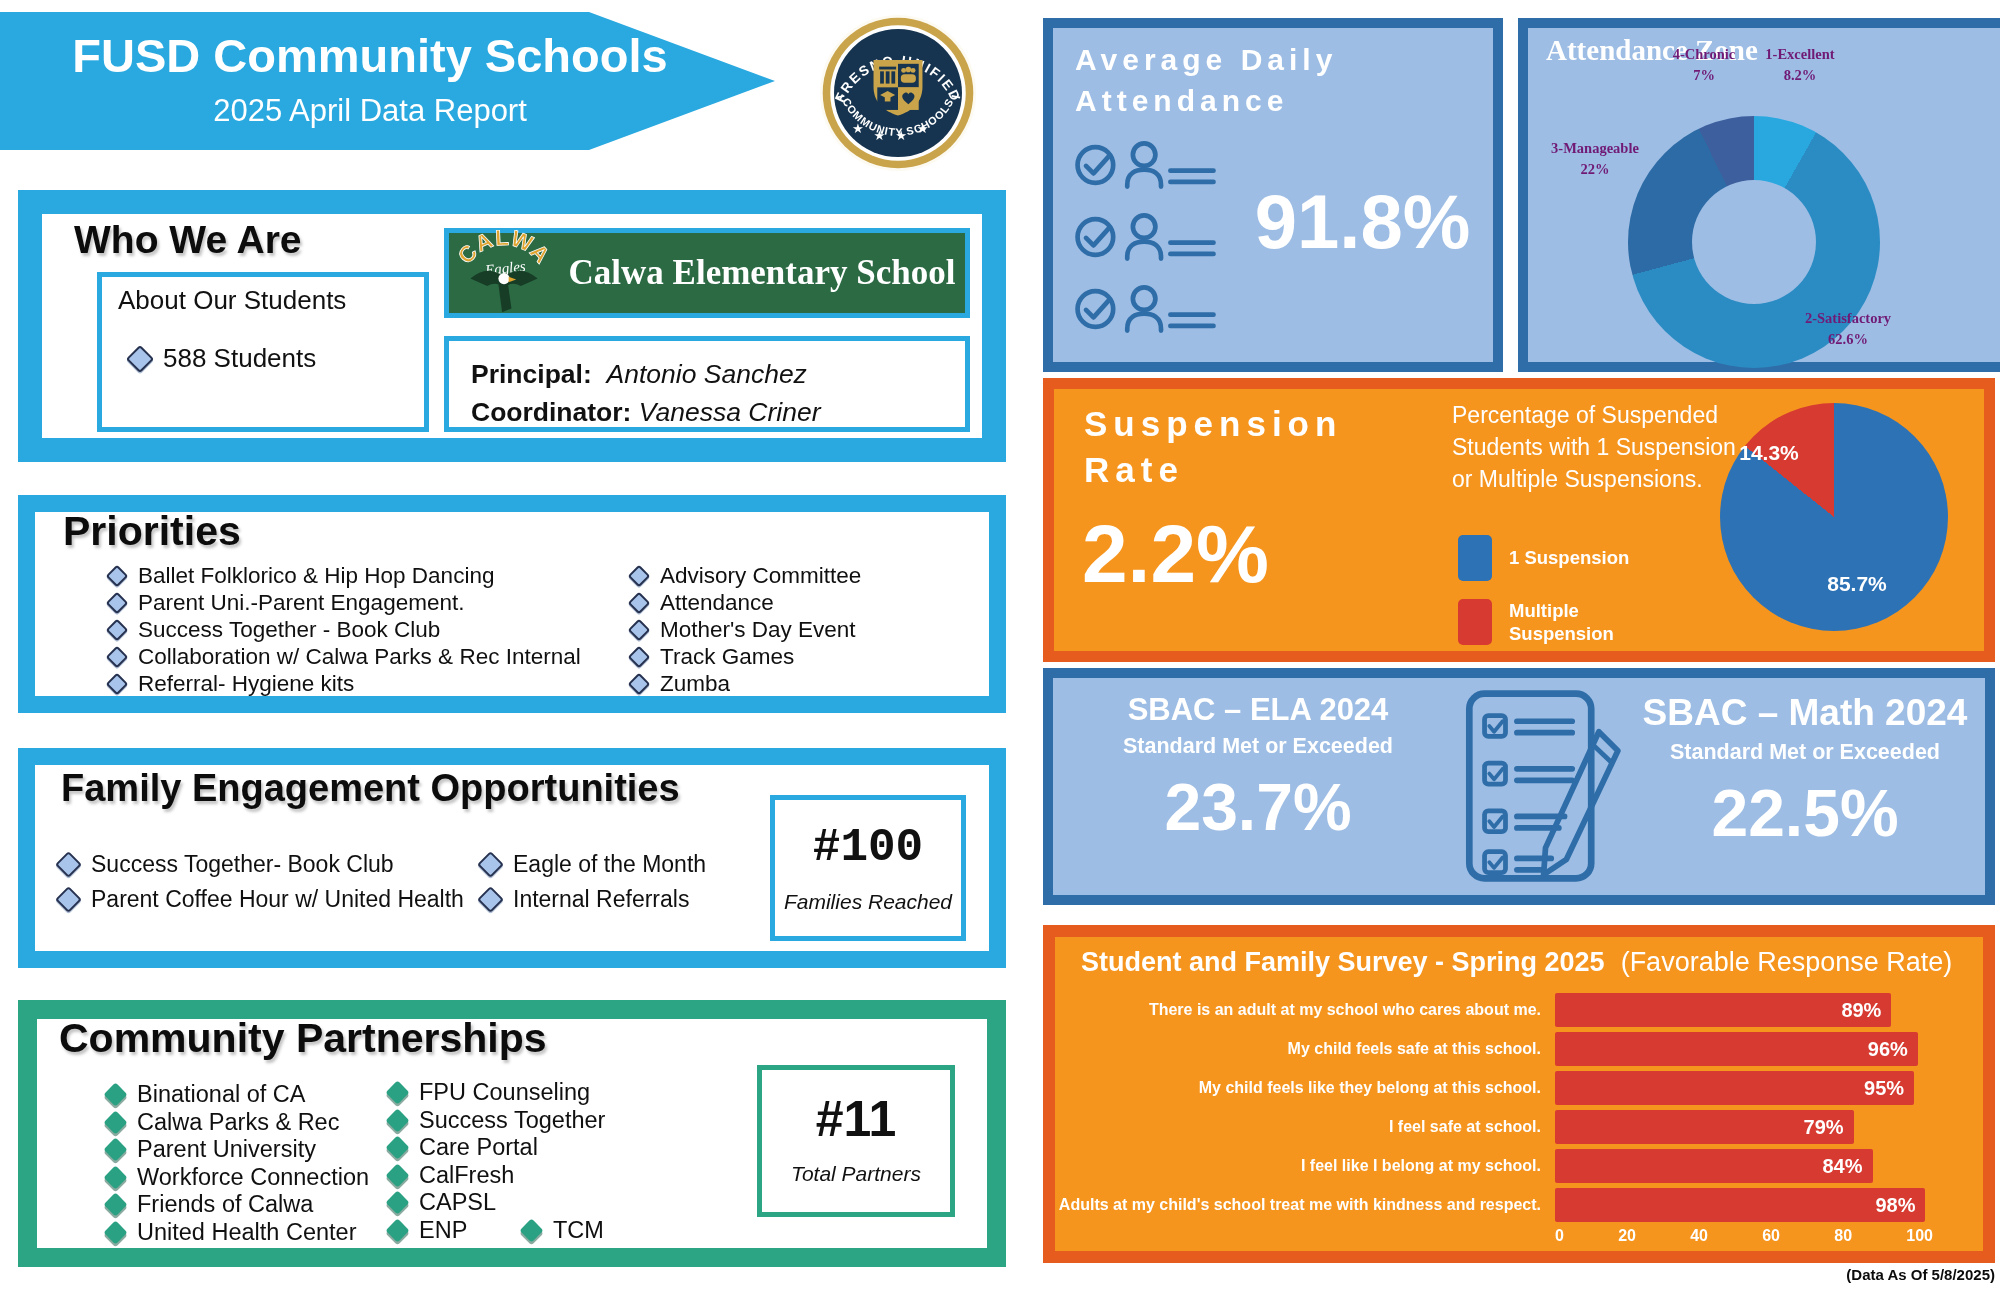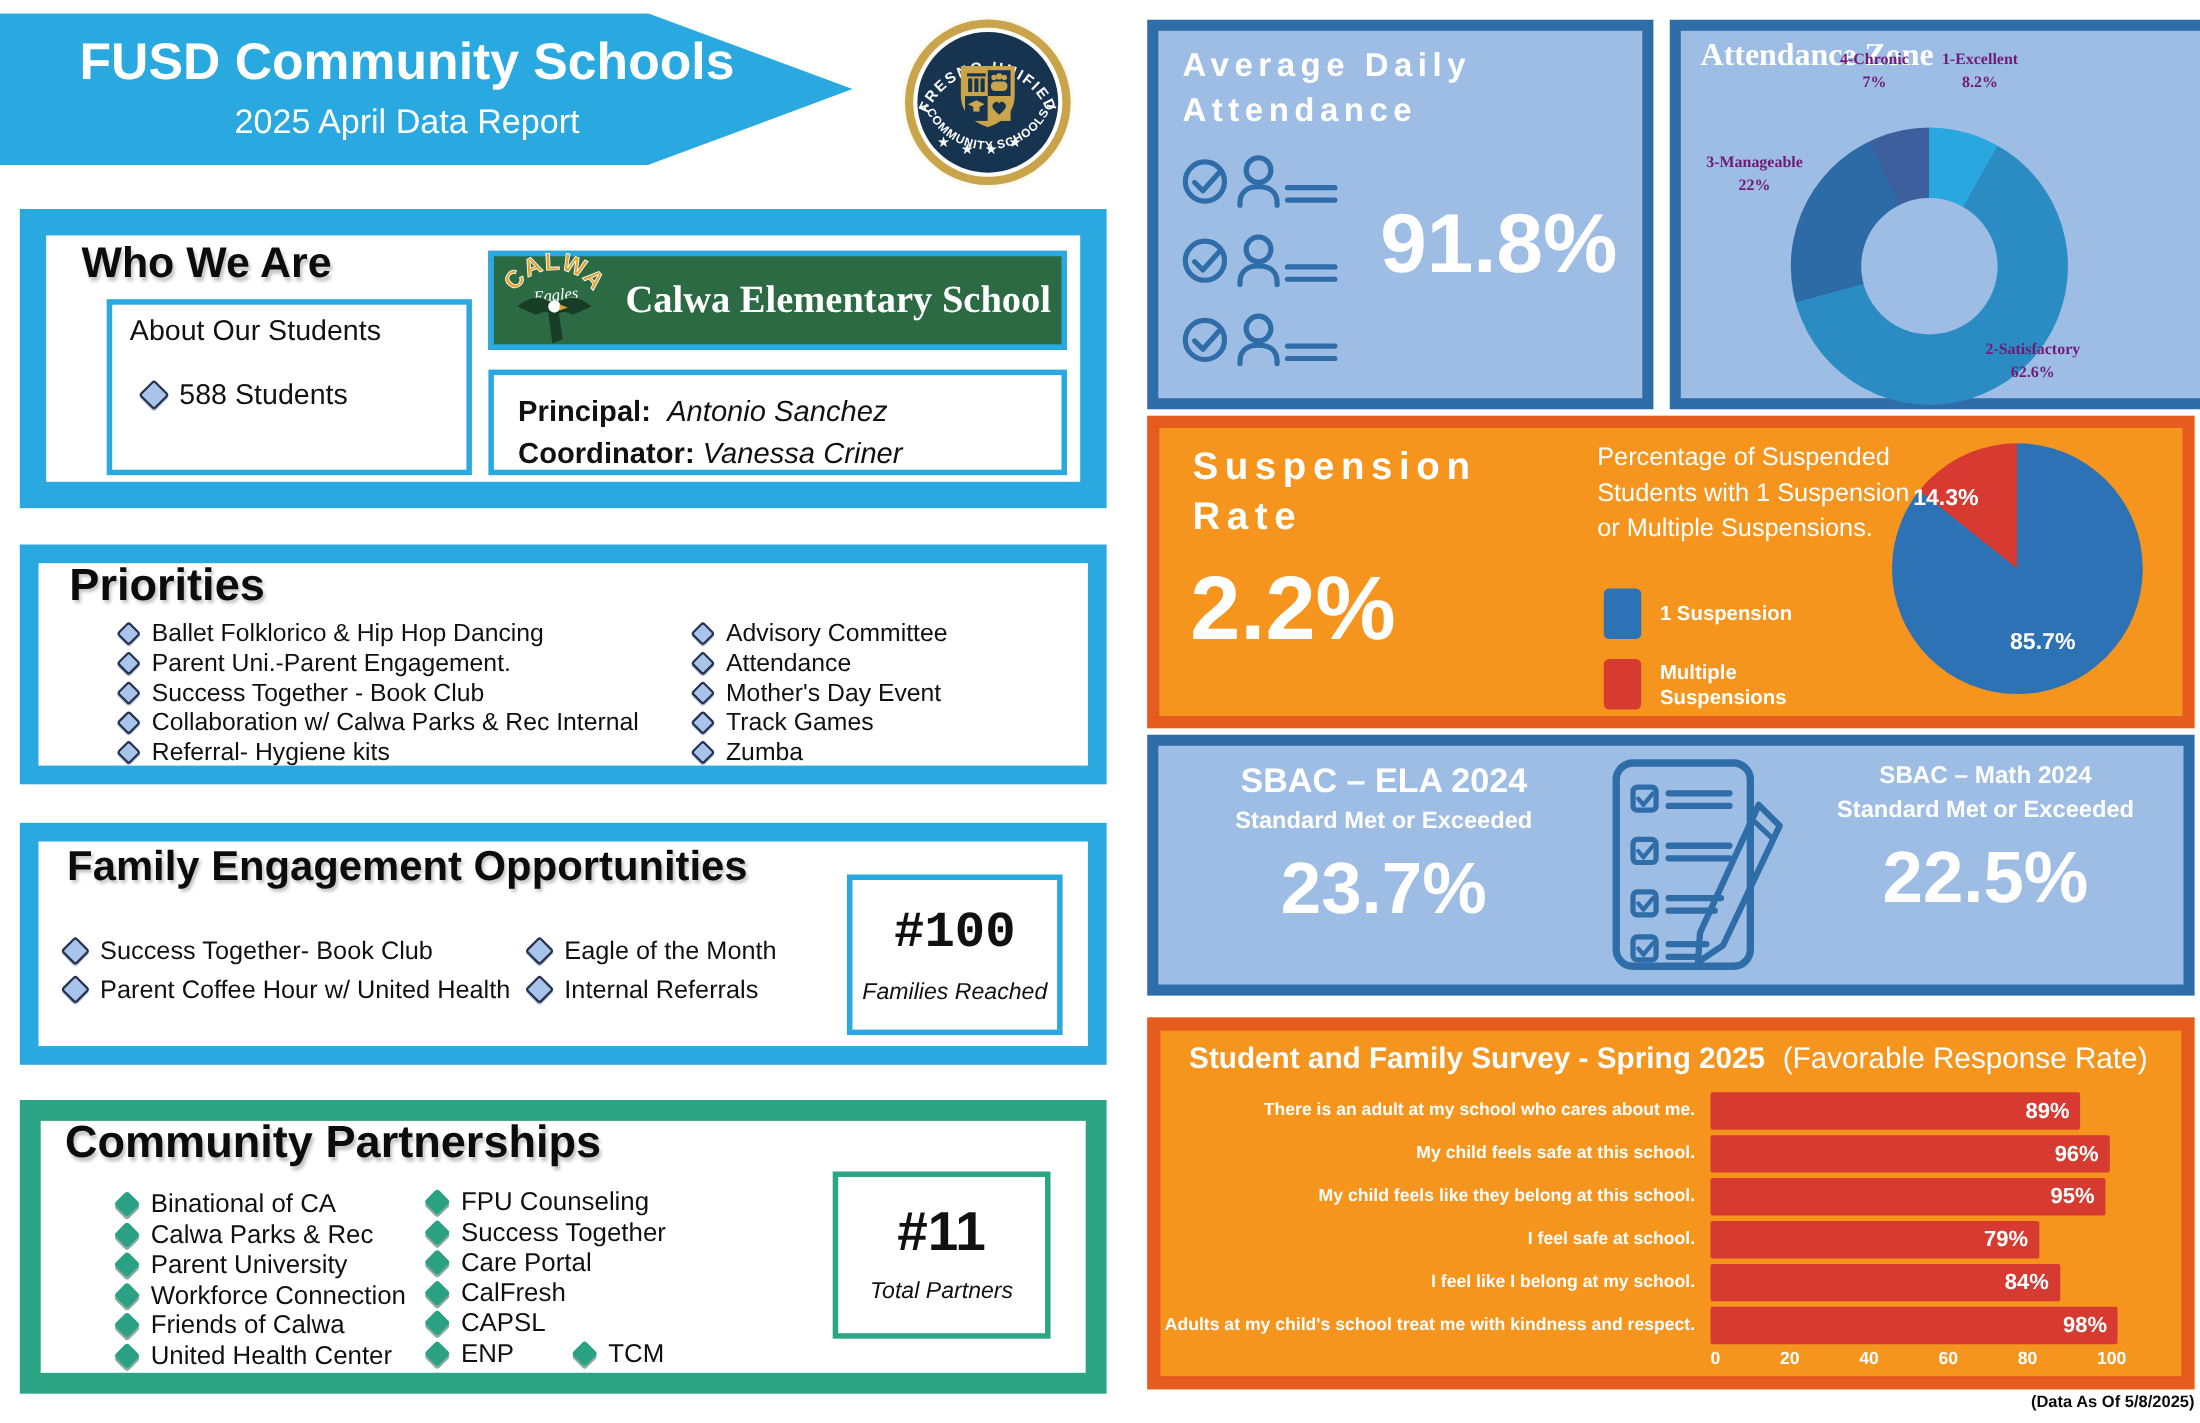--- a/index.html
+++ b/index.html
@@ -371,21 +371,21 @@
     <div>Rate</div>
   </div>
   <div class="abs wtitle" style="left:28px;top:118px;font-size:82px;">2.2%</div>
   <div class="abs" style="left:398px;top:10px;width:305px;font-size:23px;line-height:1.4;color:#fff;">Percentage of Suspended Students with 1 Suspension or Multiple Suspensions.</div>
   <div class="legend-row" style="left:404px;top:146px;">
     <span class="legend-swatch" style="background:#2d72b4;"></span>
     <span class="wtitle" style="font-size:18.5px;">1 Suspension</span>
   </div>
   <div class="legend-row" style="left:404px;top:210px;">
     <span class="legend-swatch" style="background:#d63a30;"></span>
-    <span class="wtitle" style="font-size:18.5px;width:130px;line-height:1.25;">Multiple Suspensions</span>
+    <span class="wtitle" style="font-size:18.5px;width:130px;line-height:1.25;">Multiple Suspension</span>
   </div>
   <div class="abs" style="left: 666px; top: 14px; width: 228px; height: 228px; border-radius: 50%; background: conic-gradient(rgb(45, 114, 180) 0%, rgb(45, 114, 180) 85.7%, rgb(214, 58, 48) 85.7%, rgb(214, 58, 48) 100%);"></div>
   <div class="abs wtitle" style="left:660px;top:52px;width:110px;font-size:21px;text-align:center;">14.3%</div>
   <div class="abs wtitle" style="left:748px;top:183px;width:110px;font-size:21px;text-align:center;">85.7%</div>
 </div>
 
 <div class="abs panel-blue" style="left:1043px;top:668px;width:952px;height:237px;">
   <div class="abs" style="left:10px;top:14px;width:390px;text-align:center;color:#fff;">
     <div class="wtitle" style="font-size:31px;">SBAC – ELA 2024</div>
     <div class="wtitle" style="font-size:21.5px;margin-top:6px;">Standard Met or Exceeded</div>
@@ -412,21 +412,21 @@
         <path d="M60 137 H110"></path>
           <path d="M60 149 H104"></path>
         <path d="M60 181 H96"></path>
           <path d="M60 193 H88"></path>
       </g>
       <path d="M146 48 L166 68 L112 182 L88 198 L90 170 Z" stroke-width="6"></path>
       <path d="M140 62 L158 79" stroke-width="5"></path>
     </svg>
   </div>
   <div class="abs" style="left:562px;top:14px;width:380px;text-align:center;color:#fff;">
-    <div class="wtitle" style="font-size:22px;">SBAC – Math 2024</div>
+    <div class="wtitle" style="font-size:37px;">SBAC – Math 2024</div>
     <div class="wtitle" style="font-size:21.5px;margin-top:6px;">Standard Met or Exceeded</div>
     <div class="wtitle" style="font-size:66px;margin-top:10px;">22.5%</div>
   </div>
 </div>
 
 <div class="abs panel-orange" style="left:1043px;top:925px;width:952px;height:338px;border-width:12px;">
   <div class="abs" style="left:26px;top:10px;display:flex;align-items:baseline;gap:16px;color:#fff;">
     <span class="wtitle" style="font-size:27px;">Student and Family Survey - Spring 2025</span>
     <span style="font-size:27px;font-weight:400;">(Favorable Response Rate)</span>
   </div>

